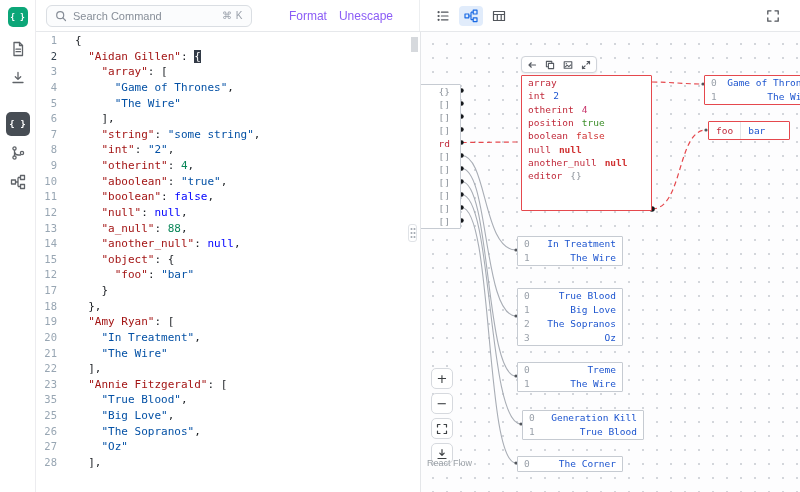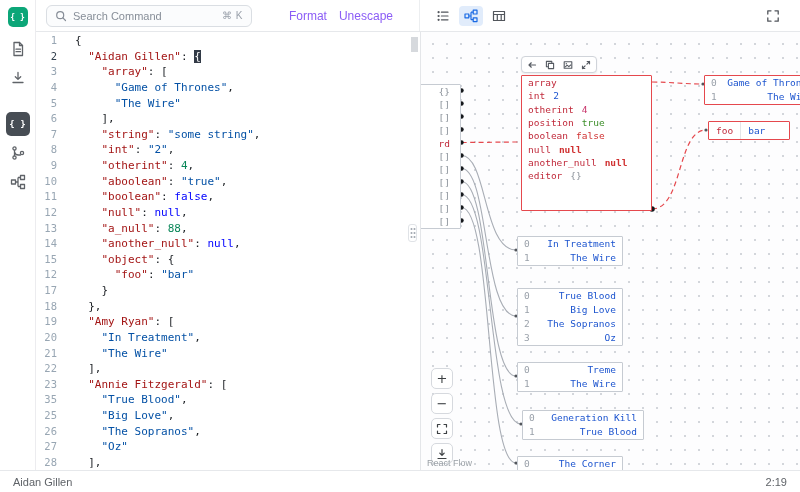--- a/index.html
+++ b/index.html
@@ -442,17 +442,13 @@
               </button>
           </div>
           <div class="attribution">React Flow</div>
         </div>
 
         <div class="resize-handle"></div>
       </div>
     </div>
   </div>
 
-  <footer class="statusbar">
-    <span>Aidan Gillen</span>
-    <span>2:19</span>
-  </footer>
 </div>
 
 </body></html>

